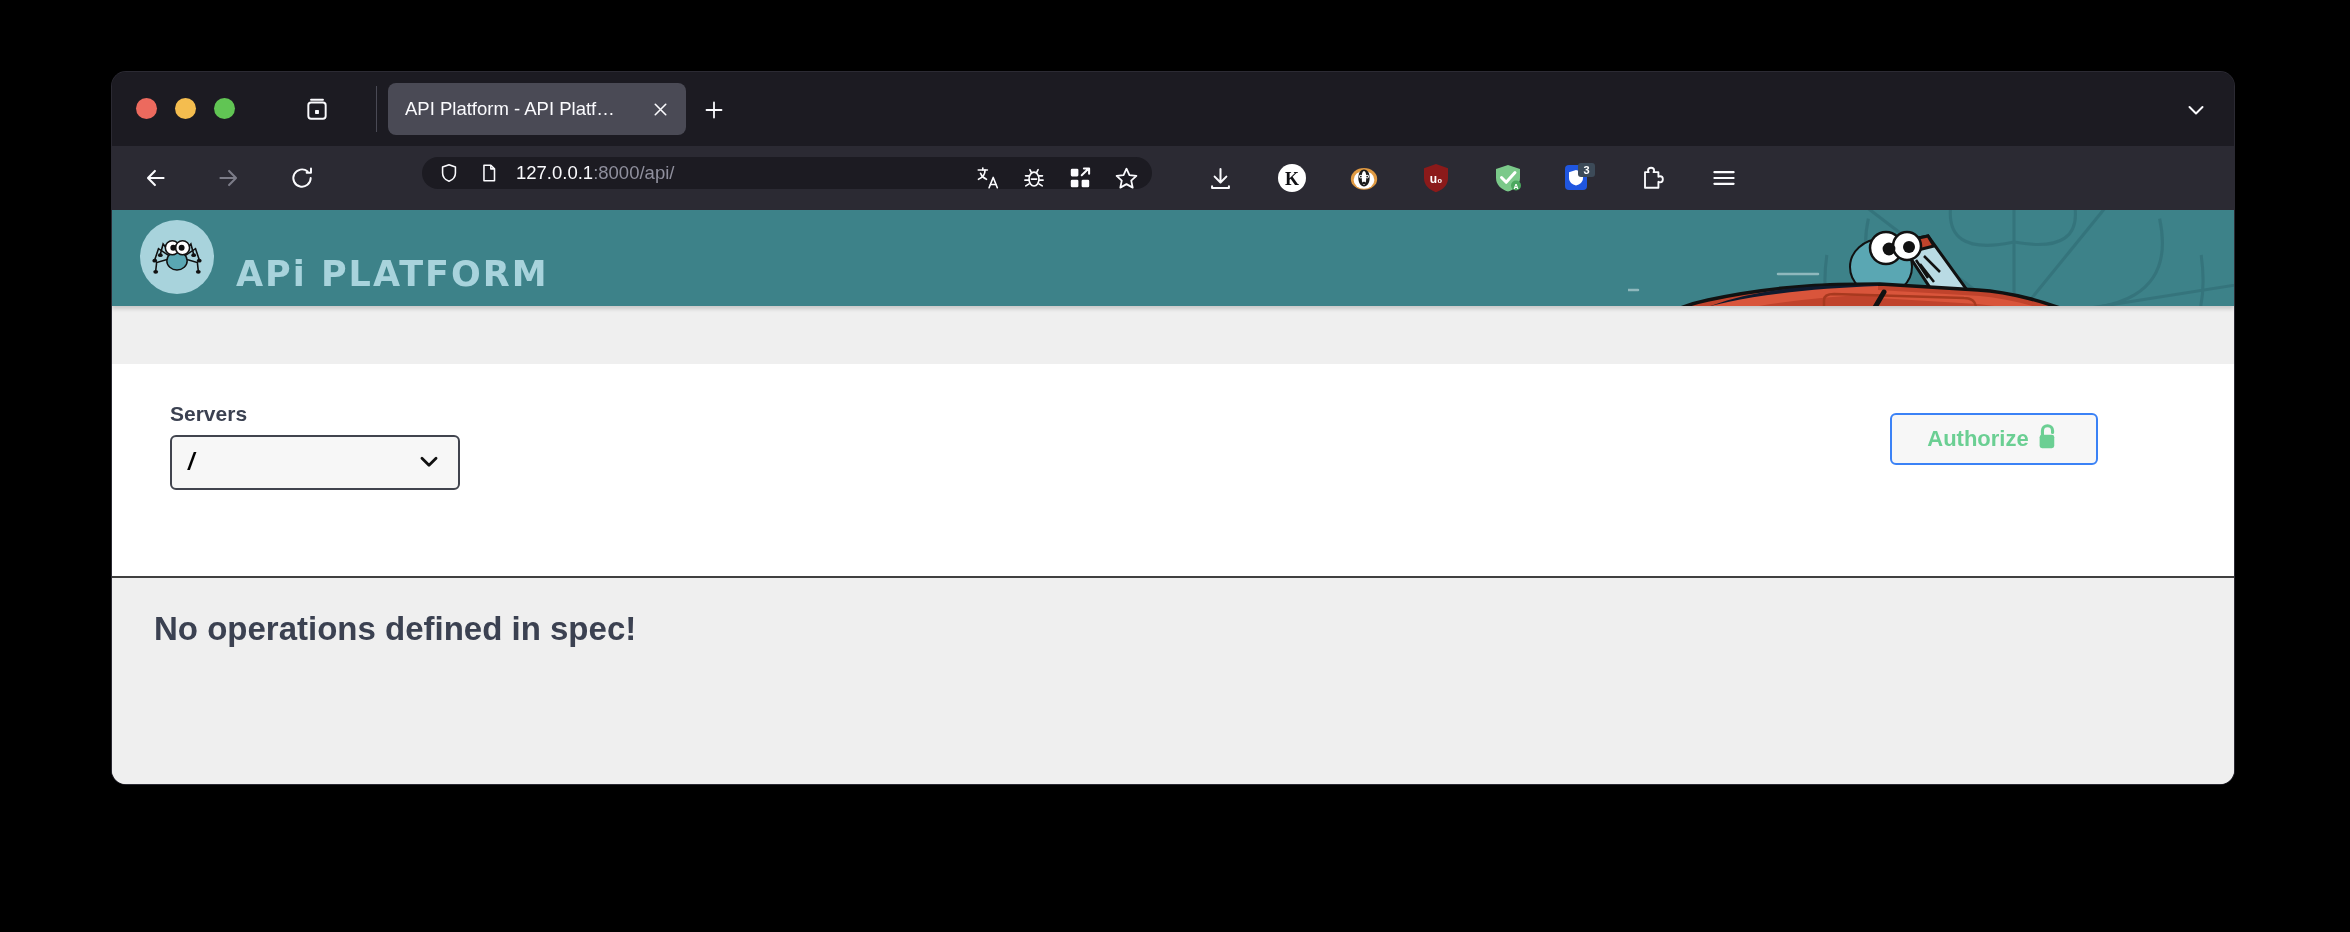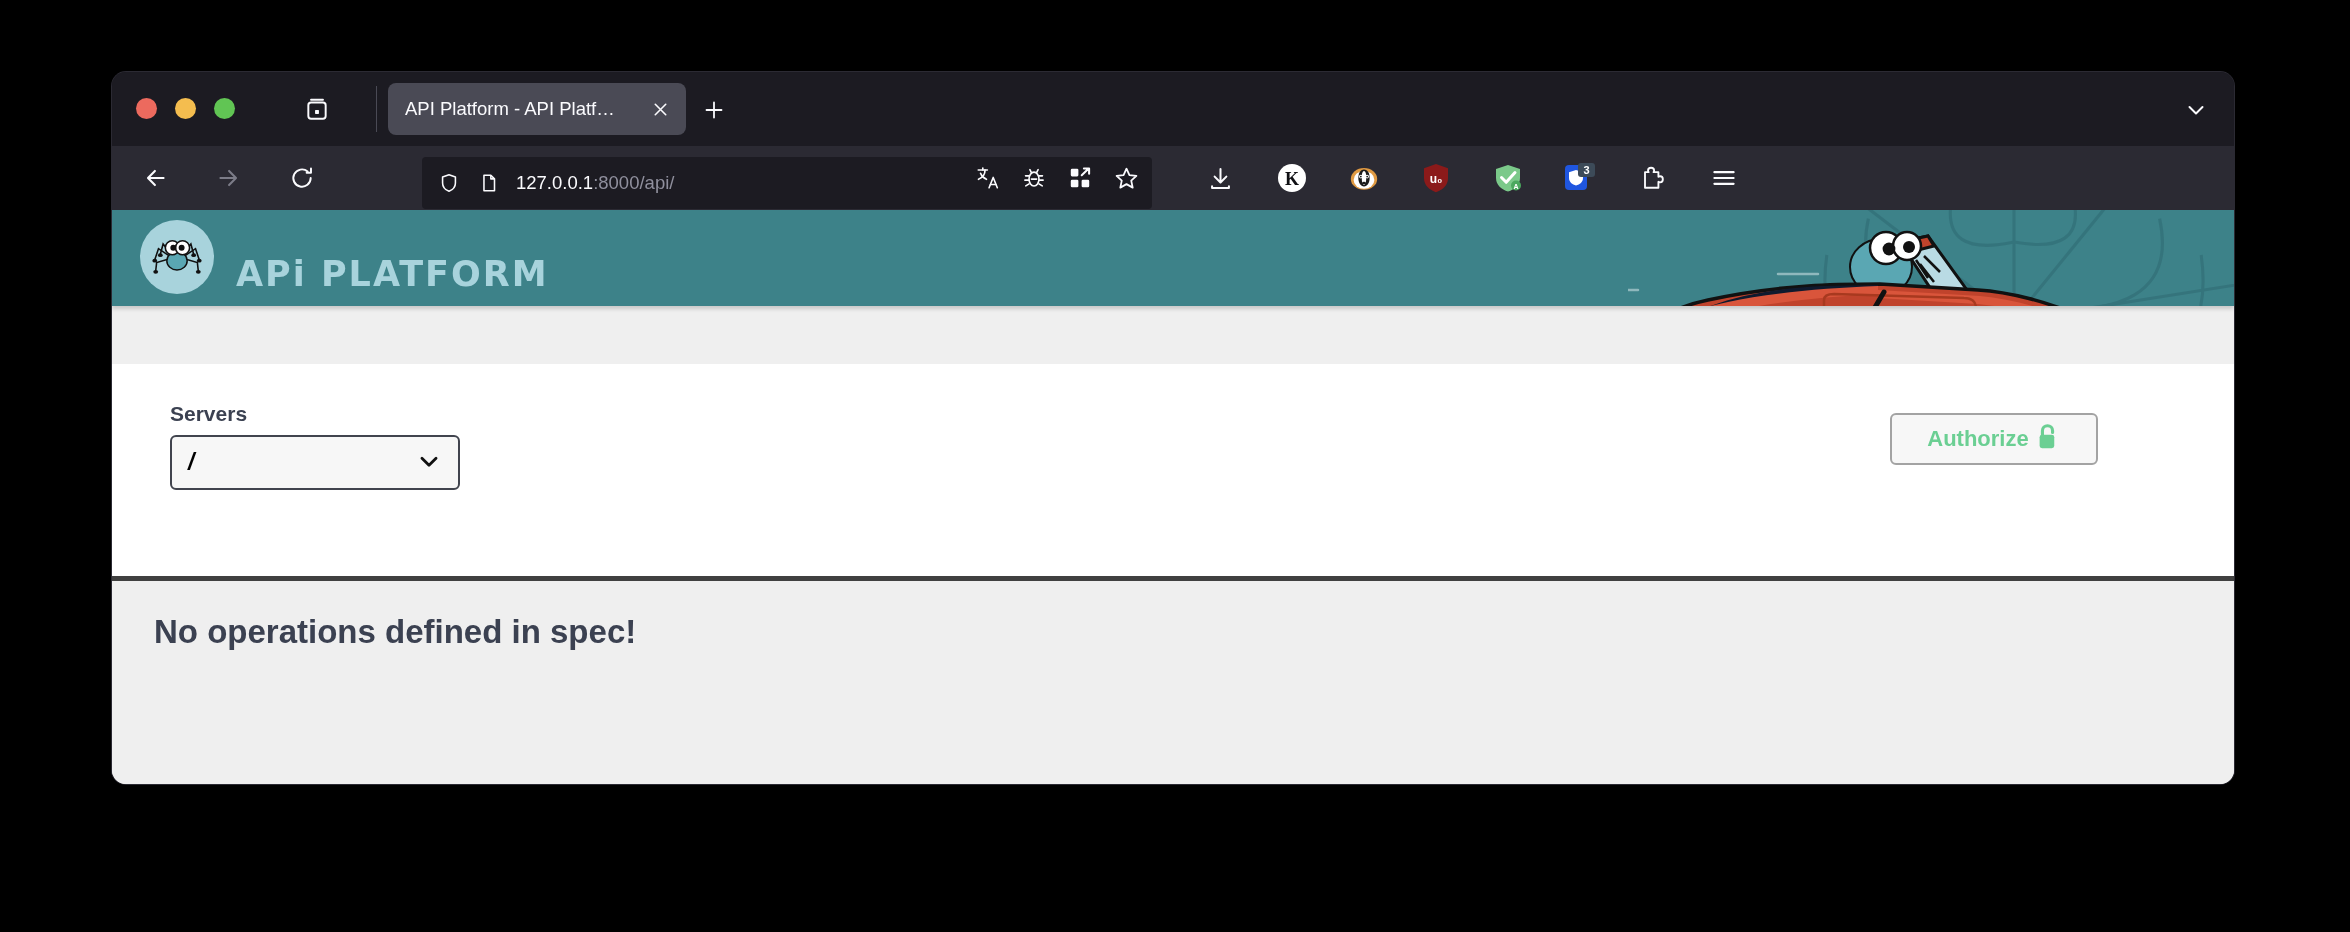--- a/index.html
+++ b/index.html
@@ -141,23 +141,23 @@
   }
   .nav-back { left: 26px; }
   .nav-fwd { left: 98px; }
   .nav-reload { left: 172px; }
 
   .url-bar {
     position: absolute;
     left: 310px;
     top: 11px;
     width: 730px;
-    height: 52px;
+    height: 32px;
     background: #1c1b22;
-    border-radius: 4px;
+    border-radius: 16px;
     display: flex;
     align-items: center;
   }
   .url-icon {
     margin-left: 14px;
     display: flex;
     align-items: center;
     justify-content: center;
     width: 26px;
     height: 26px;
@@ -301,40 +301,40 @@
     font-weight: bold;
     color: #000000;
     font-style: italic;
   }
   .authorize-btn {
     position: absolute;
     right: 136px;
     top: 49px;
     width: 208px;
     height: 52px;
-    border: 2px solid #a3a3a3;
+    border: 2px solid #3b82f6;
     border-radius: 6px;
     background: #f7f7f7;
     display: flex;
     align-items: center;
     justify-content: center;
     gap: 5px;
     box-sizing: border-box;
   }
   .authorize-label {
     font-size: 22px;
     font-weight: bold;
     color: #6bcf93;
   }
   .no-ops-block {
     height: 208px;
     background: #efefef;
     position: relative;
     z-index: 2;
-    border-top: 5px solid #404040;
+    border-top: 2px solid #404040;
   }
   .no-ops-text {
     position: absolute;
     left: 42px;
     top: 32px;
     font-size: 33px;
     font-weight: bold;
     color: #3b4151;
   }
 </style>

